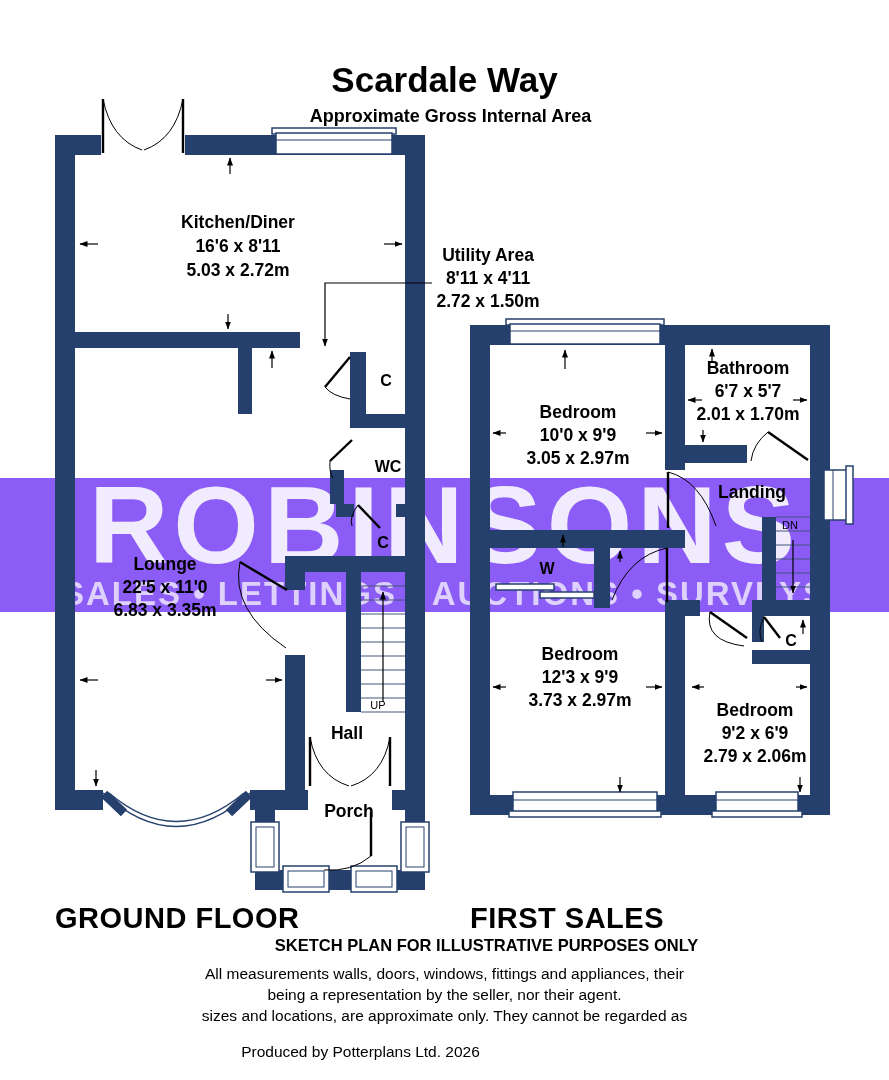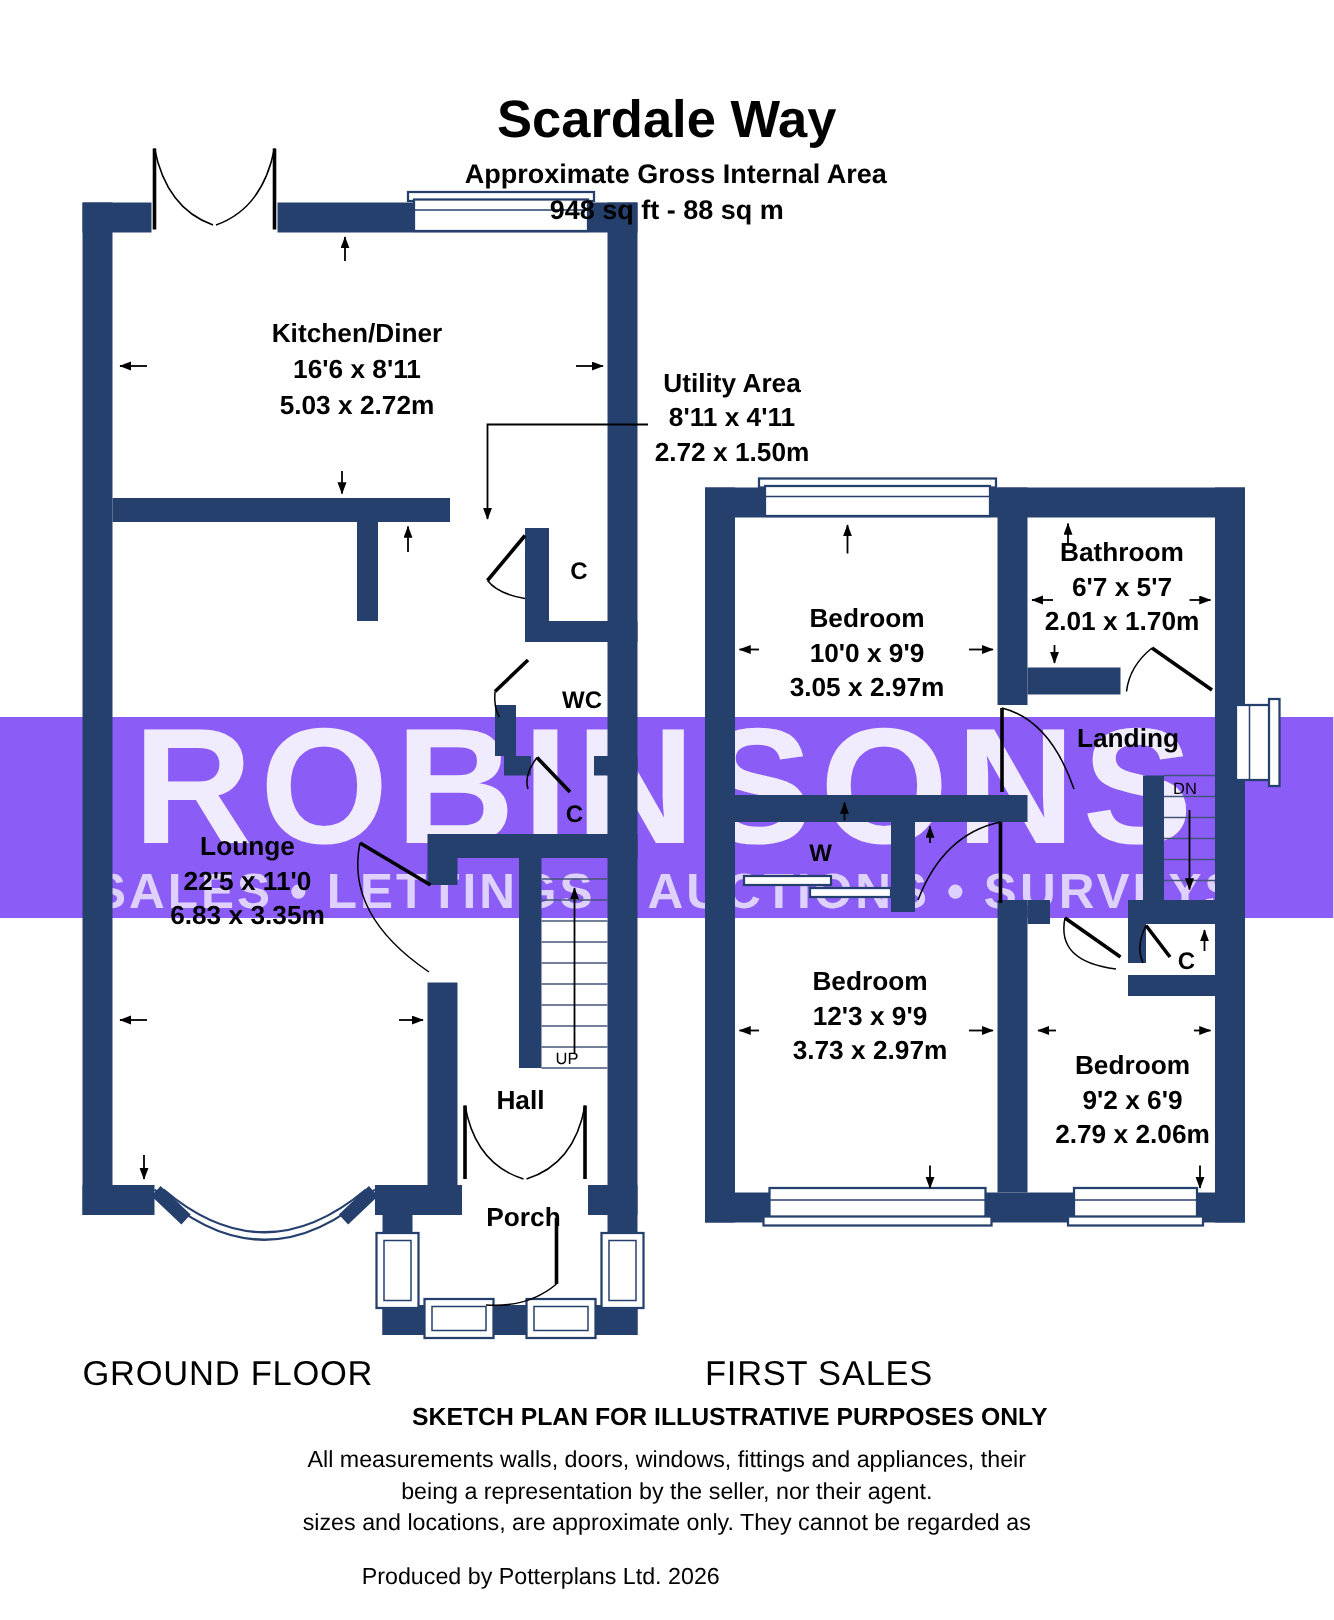--- a/index.html
+++ b/index.html
@@ -28,21 +28,21 @@
   .door{stroke:#000;stroke-width:2.4;fill:none;}
   .arc{stroke:#000;stroke-width:1;fill:none;}
   .tread{stroke:#44547a;stroke-width:1;fill:none;}
   .dim{stroke:#000;stroke-width:1.2;fill:none;}
   .bay{stroke:#26406e;stroke-width:1.5;fill:none;}
   .stub{stroke:#26406e;stroke-width:9;fill:none;}
   .rm{font-size:17.5px;}
   .sm{font-size:16px;}
   .tiny{font-size:11px;font-weight:normal;}
   
-  .floorlbl{font-size:23px;font-weight:normal;letter-spacing:0.5px;}
+  .floorlbl{font-size:29px;font-weight:bold;letter-spacing:0.5px;}
   #gflbl{left:55px;top:902px;}
   #fflbl{left:470px;top:902px;}
   #sketch{left:0;top:936px;width:889px;text-align:center;font-size:16.5px;font-weight:bold;padding-left:42px;}
   #disc{left:0;top:963px;width:889px;text-align:center;font-size:15.5px;line-height:21px;}
   #credit{left:0;top:1043px;width:721px;text-align:center;font-size:15.5px;}
 </style>
 </head>
 <body>
 
 <div id="band" class="abs">
@@ -302,21 +302,20 @@
       <text class="rm" x="755" y="739">9'2 x 6'9</text>
       <text class="rm" x="755" y="762">2.79 x 2.06m</text>
       <text class="sm" x="791" y="646">C</text>
     </g>
   </g>
 </svg>
 
 <div id="hdr" class="abs">
   <div class="t1">Scardale Way</div>
   <div class="t2">Approximate Gross Internal Area</div>
-  <div class="t3">948 sq ft - 88 sq m</div>
 </div>
 
 <div id="gflbl" class="abs floorlbl">GROUND FLOOR</div>
 <div id="fflbl" class="abs floorlbl">FIRST SALES</div>
 <div id="sketch" class="abs">SKETCH PLAN FOR ILLUSTRATIVE PURPOSES ONLY</div>
 <div id="disc" class="abs">
   <div>All measurements walls, doors, windows, fittings and appliances, their</div>
   <div>being a representation by the seller, nor their agent.</div>
   <div>sizes and locations, are approximate only. They cannot be regarded as</div>
 </div>

